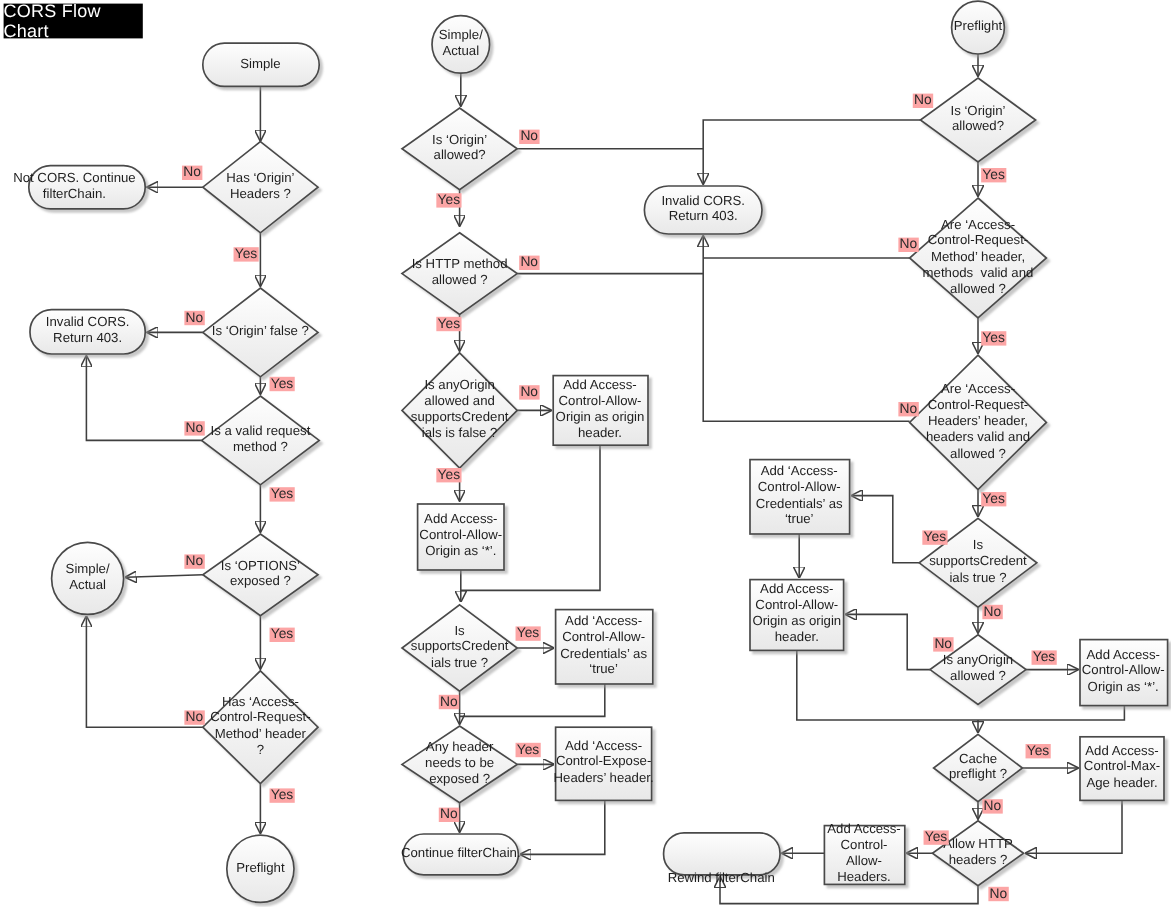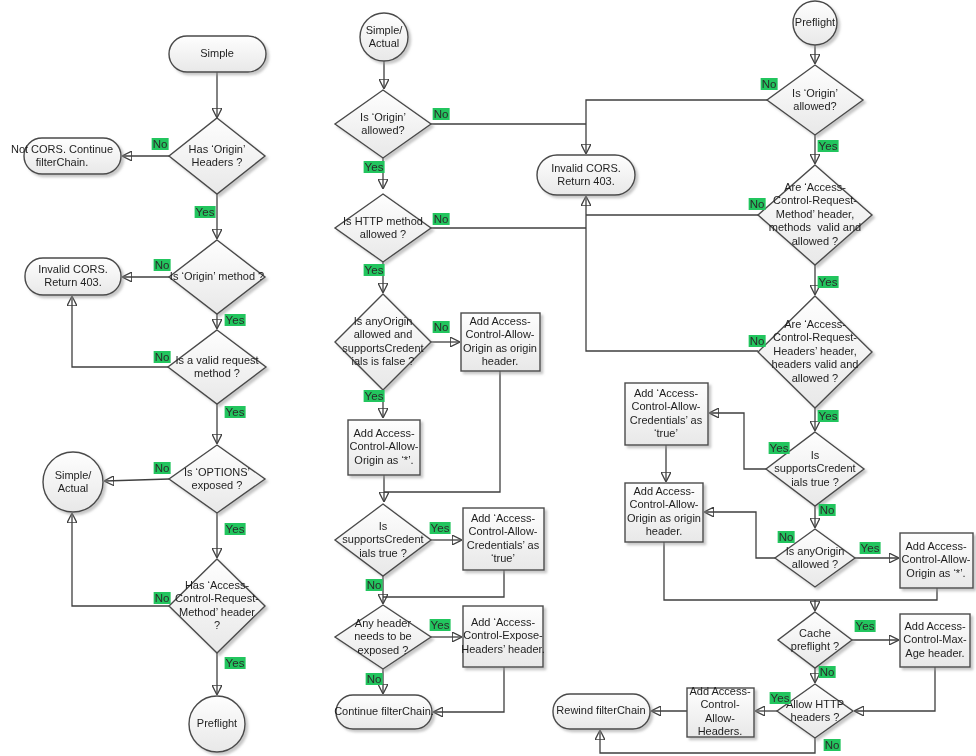--- a/index.html
+++ b/index.html
@@ -10,21 +10,21 @@
   svg.wires{position:absolute;left:0;top:0;}
   .wires path{fill:none;stroke:#3f3f3f;stroke-width:1.3;}
   .shapes .shp{fill:url(#shapeFill);stroke:#4a4a4a;stroke-width:1.4;}
   .nl{
     position:absolute;transform:translate(-50%,-50%);
     white-space:pre;text-align:center;font-size:11px;line-height:1.22;
     color:#1e1e1e;pointer-events:none;
   }
   .el{
     position:absolute;transform:translate(-50%,-50%);
-    font-size:11.5px;color:#2b2b2b;background:#22c55e;padding:0 1px;
+    font-size:11.5px;color:#2b2b2b;background:#fca5a5;padding:0 1px;
     pointer-events:none;
   }
   .title{
     position:absolute;left:3px;top:3px;width:116px;height:29px;
     background:#000000;color:#ffffff;display:flex;align-items:center;
     justify-content:center;font-size:15px;letter-spacing:.2px;
   }
 </style>
 </head>
 <body>
@@ -129,29 +129,30 @@
     <polygon class="shp" points="815,529 855,558 815,587 775,558"></polygon>
     <rect class="shp" x="900" y="533" width="73" height="55"></rect>
     <polygon class="shp" points="815,612 852,640 815,668 778,640"></polygon>
     <rect class="shp" x="900" y="614" width="70" height="53"></rect>
     <polygon class="shp" points="815,684 853,711 815,738 777,711"></polygon>
     <rect class="shp" x="687" y="688" width="67" height="49"></rect>
     <rect class="shp" x="553" y="694" width="97" height="35" rx="17"></rect>
   </g>
 </svg>
 
+<div class="title">CORS Flow Chart</div>
 
 <div class="nl" style="left:217px;top:54px">Simple</div>
 <div class="nl" style="left:62px;top:156px">Not CORS. Continue
 filterChain.</div>
 <div class="nl" style="left:217px;top:156px">Has ‘Origin’
 Headers ?</div>
 <div class="nl" style="left:73px;top:276px">Invalid CORS.
 Return 403.</div>
-<div class="nl" style="left:217px;top:277px">Is ‘Origin’ method ?</div>
+<div class="nl" style="left:217px;top:277px">Is ‘Origin’ false ?</div>
 <div class="nl" style="left:217px;top:367px">Is a valid request
 method ?</div>
 <div class="nl" style="left:73px;top:482px">Simple/
 Actual</div>
 <div class="nl" style="left:217px;top:479px">Is ‘OPTIONS’
 exposed ?</div>
 <div class="nl" style="left:217px;top:606px">Has ‘Access-
 Control-Request-
 Method’ header
 ?</div>
@@ -224,21 +225,21 @@
 preflight ?</div>
 <div class="nl" style="left:935px;top:640px">Add Access-
 Control-Max-
 Age header.</div>
 <div class="nl" style="left:815px;top:711px">Allow HTTP
 headers ?</div>
 <div class="nl" style="left:720px;top:712px">Add Access-
 Control-
 Allow-
 Headers.</div>
-<div class="nl" style="left:601px;top:711px">Rewind filterChain</div>
+<div class="nl" style="left:601px;top:733px">Rewind filterChain</div>
 
 <div class="el" style="left:160px;top:144px">No</div>
 <div class="el" style="left:205px;top:212px">Yes</div>
 <div class="el" style="left:162px;top:265px">No</div>
 <div class="el" style="left:235px;top:320px">Yes</div>
 <div class="el" style="left:162px;top:357px">No</div>
 <div class="el" style="left:235px;top:412px">Yes</div>
 <div class="el" style="left:162px;top:468px">No</div>
 <div class="el" style="left:235px;top:529px">Yes</div>
 <div class="el" style="left:162px;top:598px">No</div>

